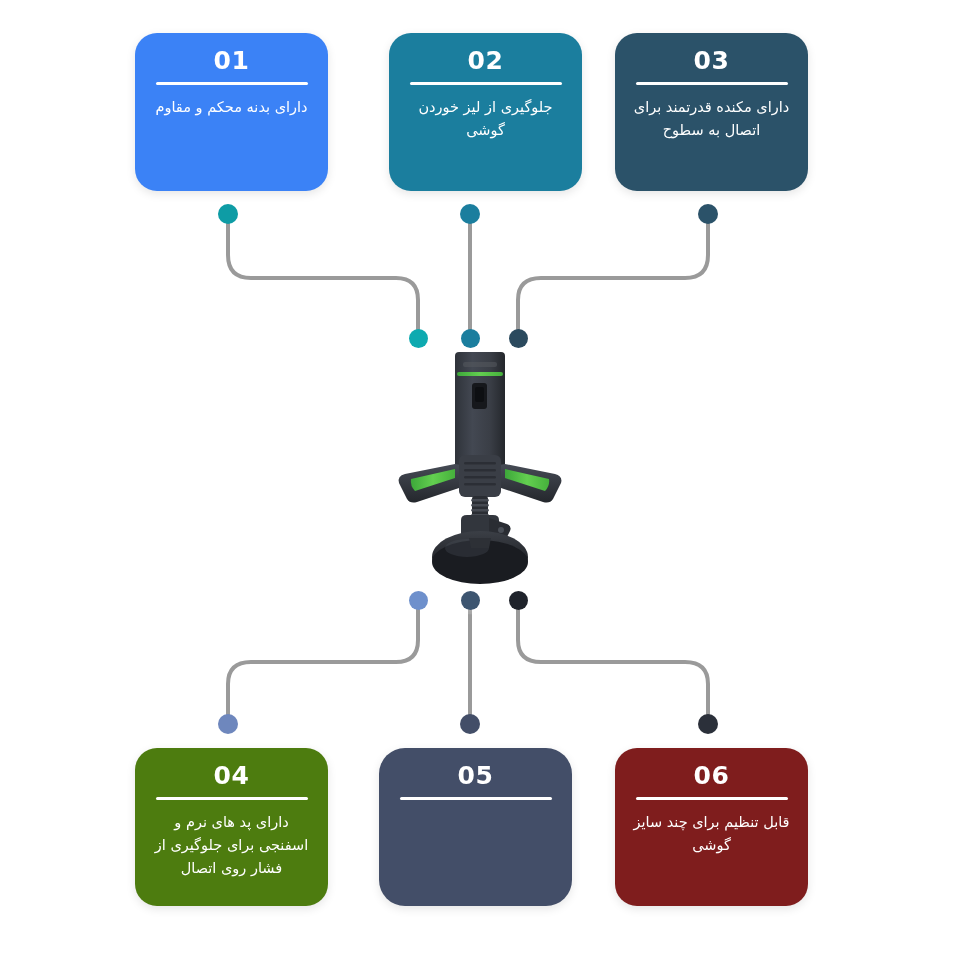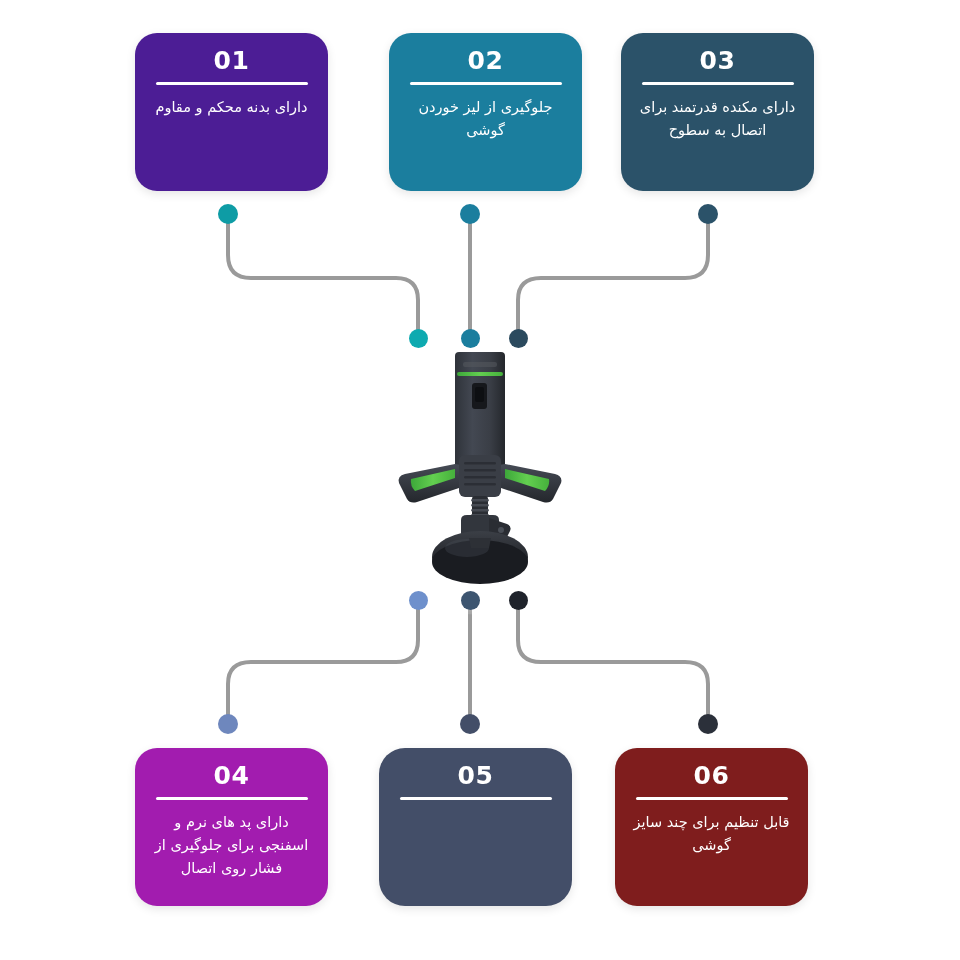--- a/index.html
+++ b/index.html
@@ -211,39 +211,39 @@
       <path d="M96,166 L114,172 Q119,174 117,179 L112,189 Q109,193 104,190 L96,185 Z" fill="#2a2d33"></path>
       <circle cx="108" cy="178" r="3" fill="#4a4f57"></circle>
 
       <ellipse cx="87" cy="205" rx="48" ry="26" fill="url(#baseGrad)"></ellipse>
       <ellipse cx="87" cy="210" rx="48" ry="22" fill="#1a1c21"></ellipse>
       <ellipse cx="74" cy="196" rx="22" ry="9" fill="#4a4f57" opacity="0.33"></ellipse>
       <path d="M76,186 L98,186 L96,196 L78,196 Z" fill="#2d3036"></path>
     </svg>
   </div>
 
-  <div class="card" id="card-01" style="background: #4c1d95;">
+  <div class="card" id="card-01" style="background: #3b82f6;">
     <div class="card-number">01</div>
     <div class="card-rule"></div>
     <div class="card-text">دارای بدنه محکم و مقاوم</div>
   </div>
 
   <div class="card" id="card-02" style="background: rgb(27, 126, 158);">
     <div class="card-number">02</div>
     <div class="card-rule"></div>
     <div class="card-text">جلوگیری از لیز خوردن گوشی</div>
   </div>
 
-  <div class="card" id="card-03" style="background: rgb(43, 82, 105); margin-left: 6px;">
+  <div class="card" id="card-03" style="background: rgb(43, 82, 105);">
     <div class="card-number">03</div>
     <div class="card-rule"></div>
     <div class="card-text">دارای مکنده قدرتمند برای اتصال به سطوح</div>
   </div>
 
-  <div class="card" id="card-04" style="background: #a21caf; padding-left: 16px;">
+  <div class="card" id="card-04" style="background: #4d7c0f; padding-left: 16px;">
     <div class="card-number">04</div>
     <div class="card-rule"></div>
     <div class="card-text">دارای پد های نرم و اسفنجی برای جلوگیری از فشار روی اتصال</div>
   </div>
 
   <div class="card" id="card-05" style="background: rgb(67, 78, 104); border-radius: 26px;">
     <div class="card-number">05</div>
     <div class="card-rule"></div>
   </div>
 

